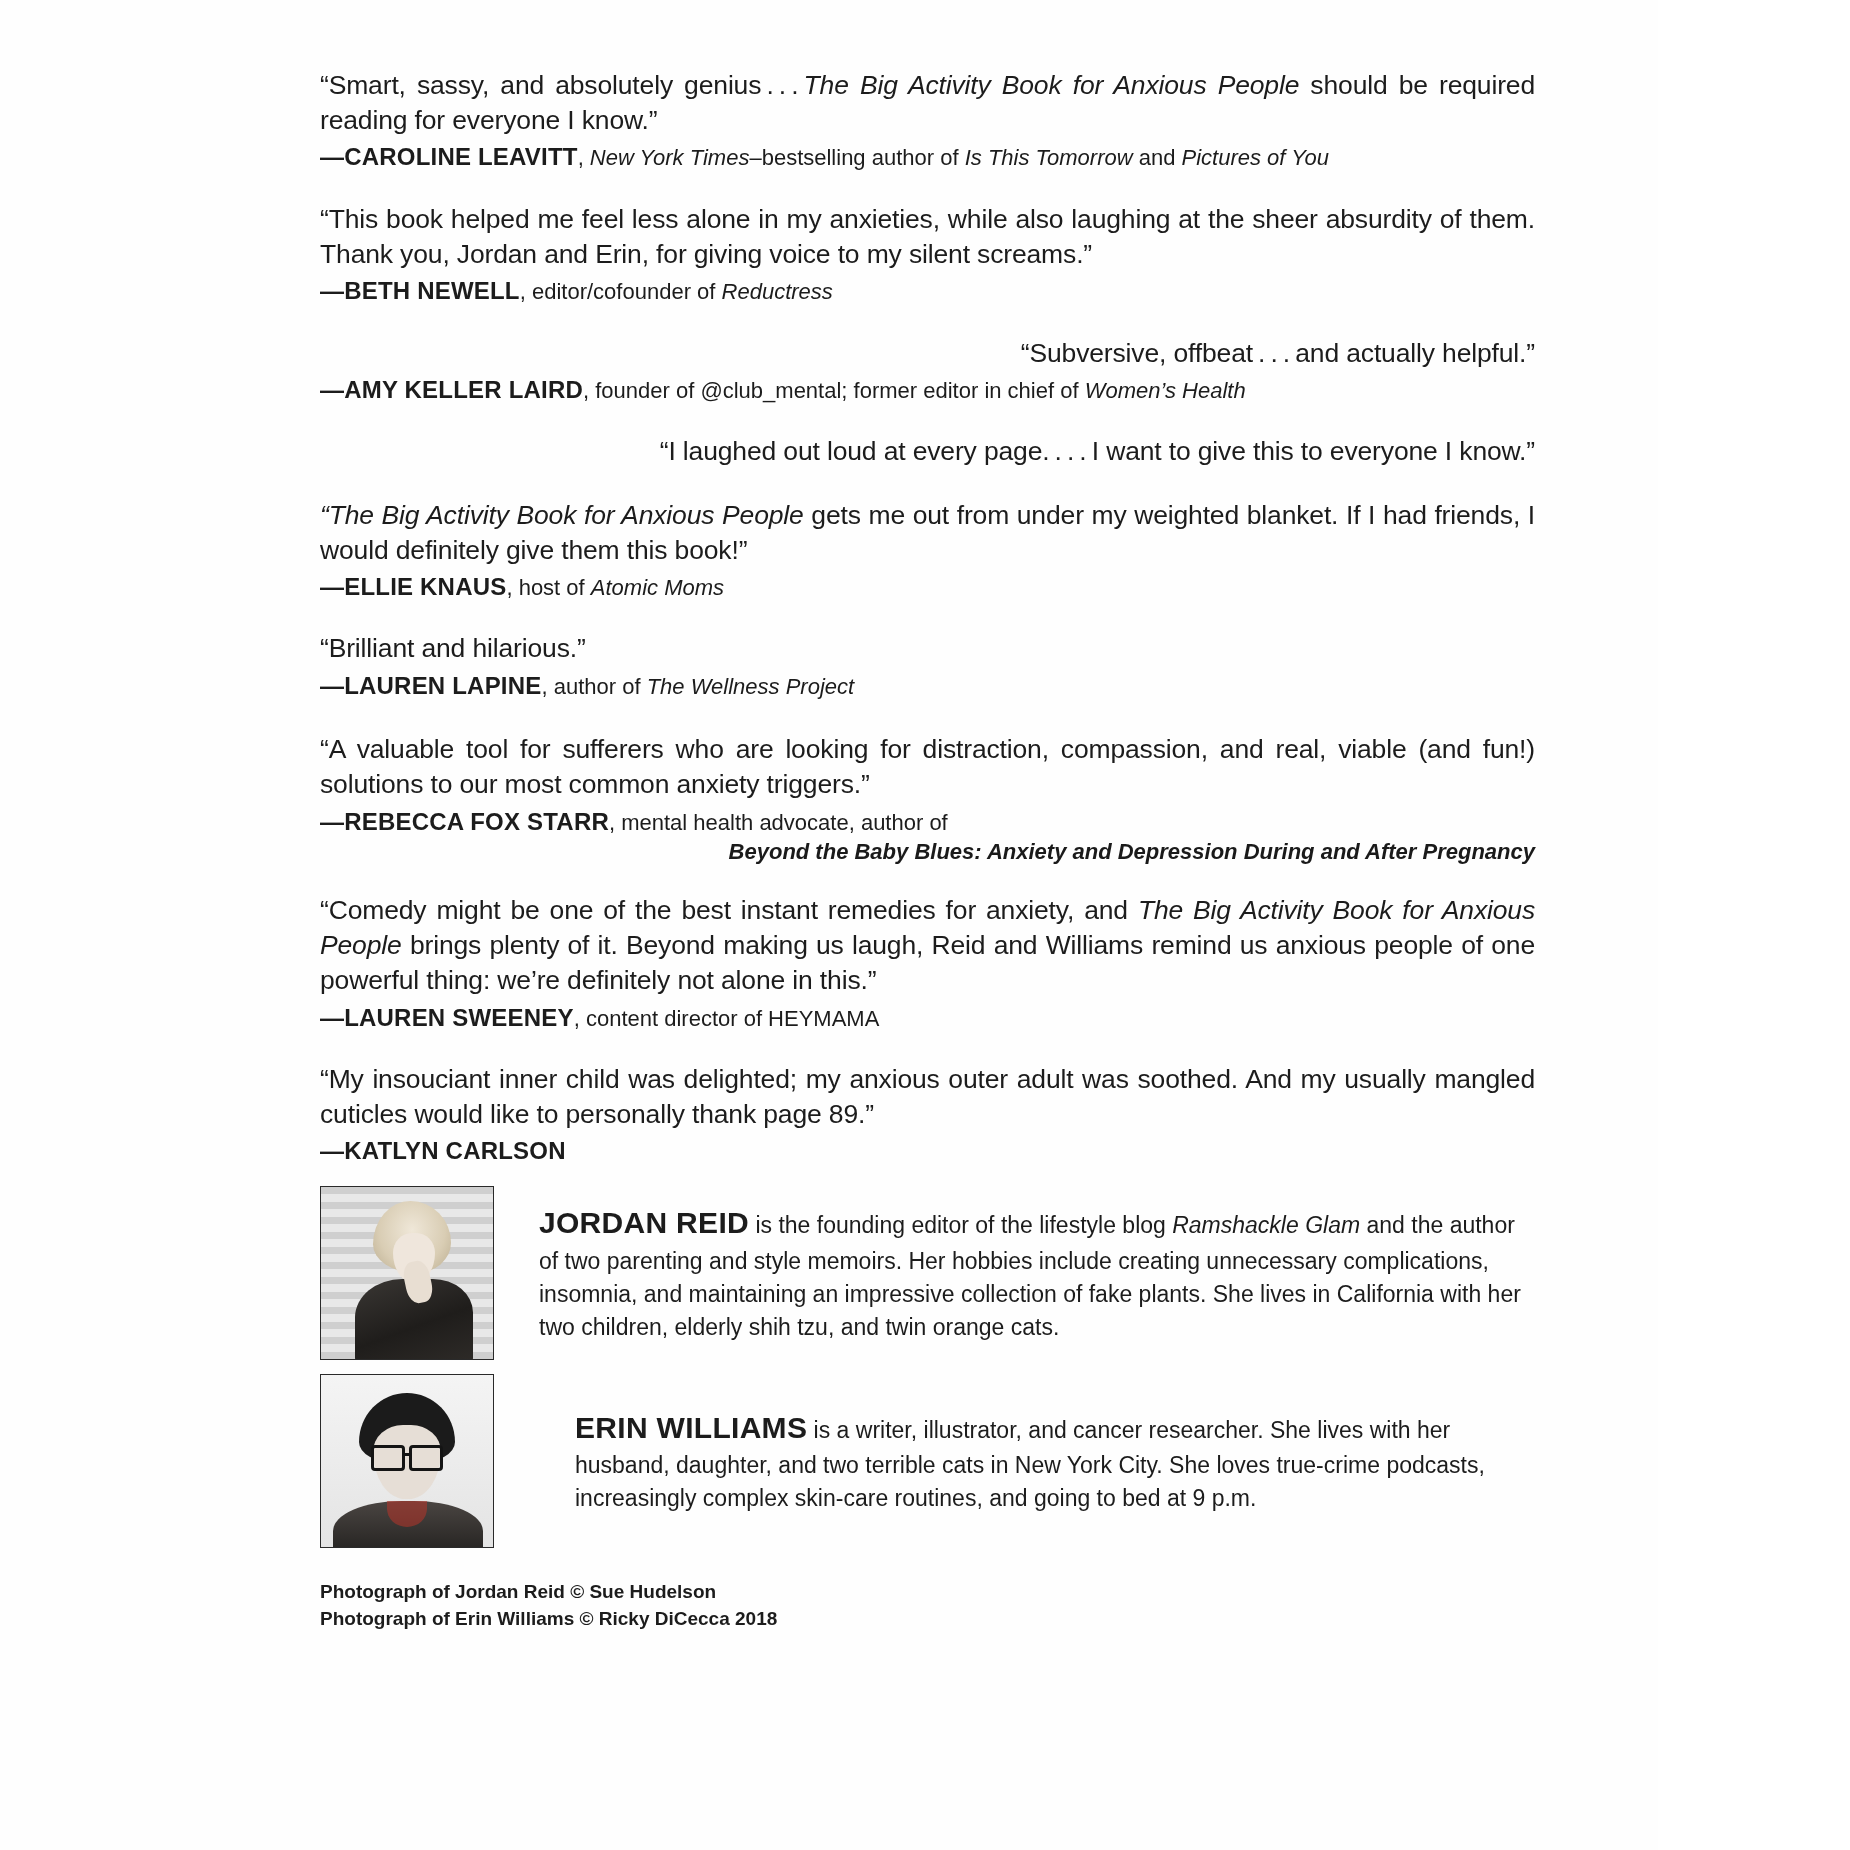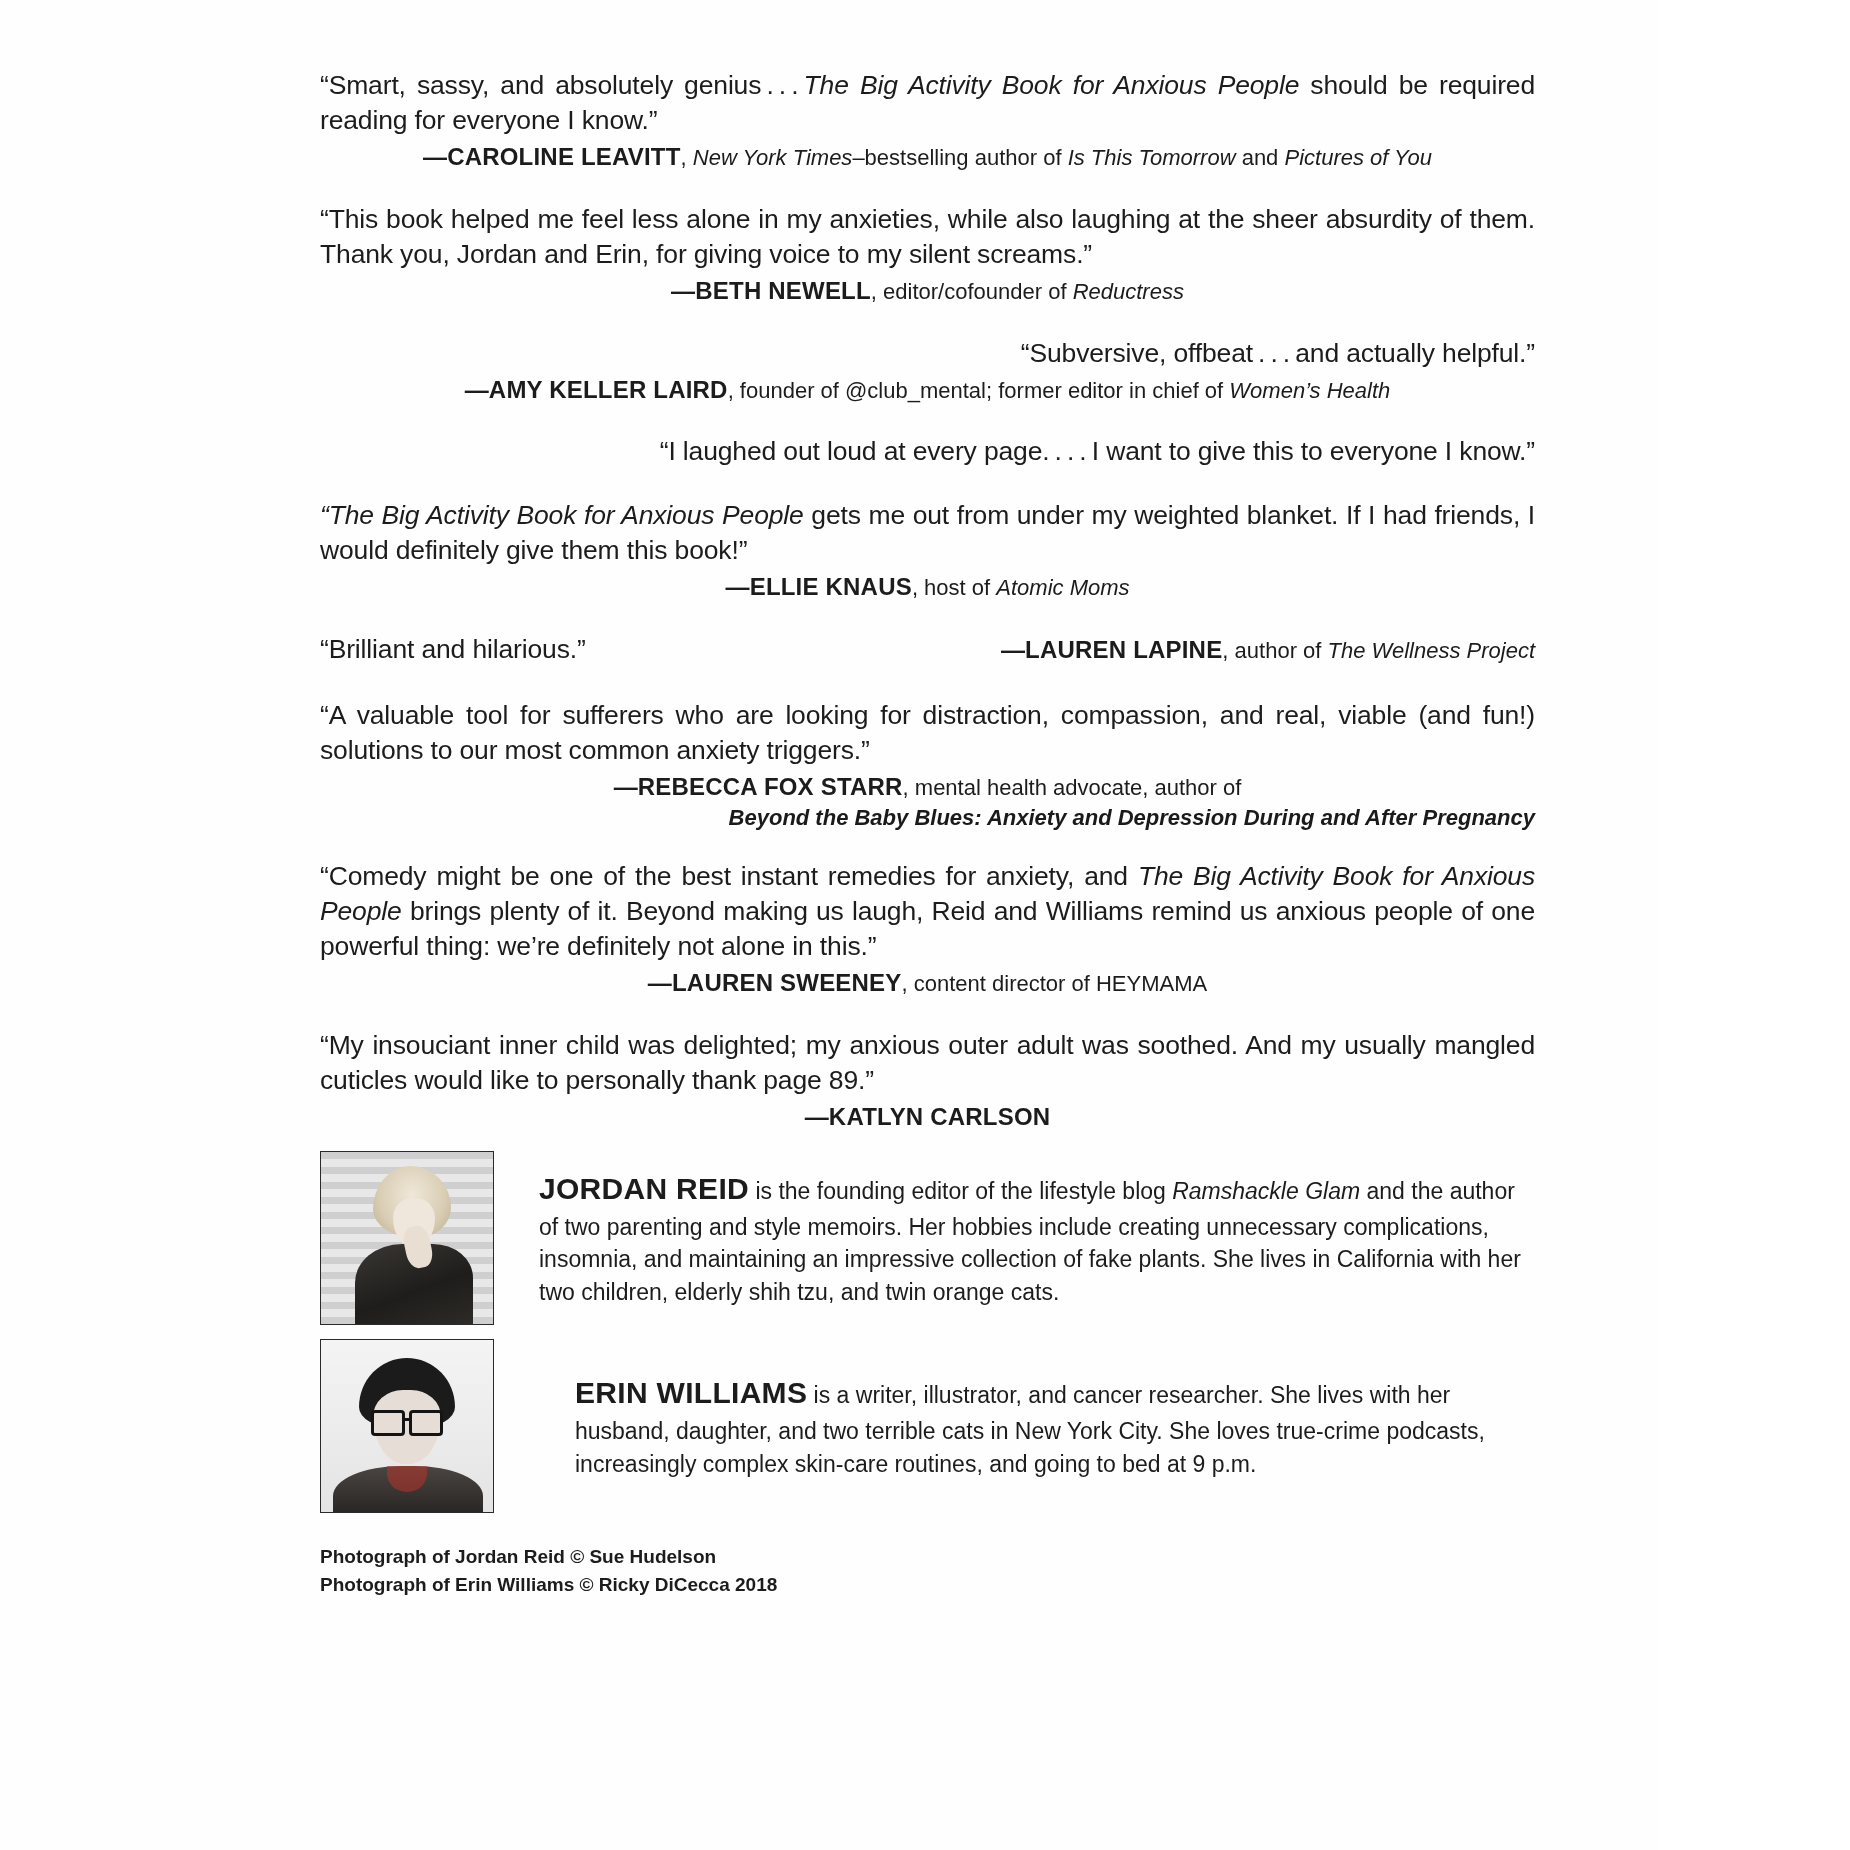--- a/index.html
+++ b/index.html
@@ -47,21 +47,21 @@
   }
   .blurb-text i, .attrib i {
     font-style: italic;
   }
   .attrib {
     font-size: 22px;
     line-height: 1.35;
     color: #1c1c1c;
     margin-top: 3px;
   }
-  .attrib-right { text-align: center; }
+  .attrib-right { text-align: left; }
   .attrib-name {
     font-weight: 800;
     font-size: 24px;
     letter-spacing: 0.2px;
     font-stretch: condensed;
   }
   .attrib-rest { font-weight: 400; }
   .subtitle-line {
     font-size: 22px;
     font-style: italic;
@@ -69,20 +69,21 @@
     margin-top: 1px;
     font-weight: 600;
   }
 
   
   .row {
     display: flex;
     justify-content: space-between;
     align-items: baseline;
     width: 100%;
+    flex-direction: column;
   }
 
   
   .bio {
     display: flex;
     align-items: center;
     margin-top: 18px;
   }
   .bio.second { margin-top: 14px; gap: 36px; }
   .photo {

